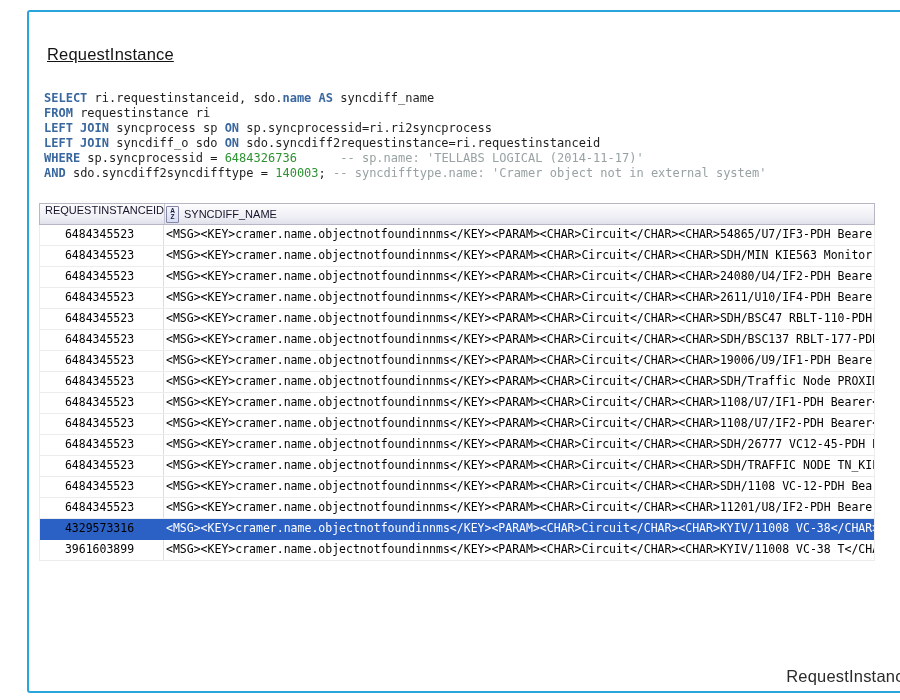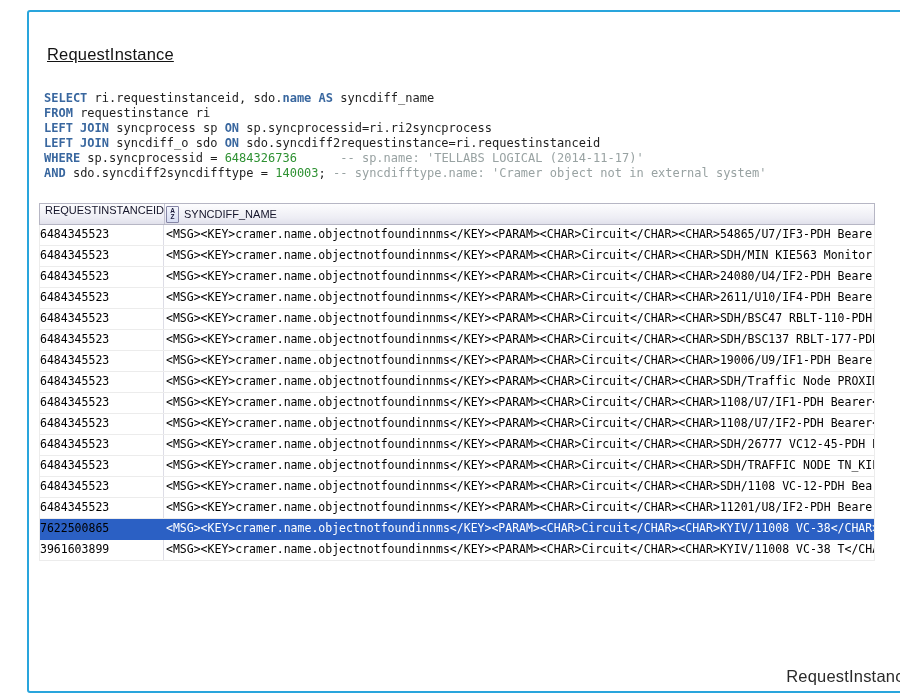--- a/index.html
+++ b/index.html
@@ -40,21 +40,21 @@
     background:linear-gradient(180deg,#f4f6fd,#d6dcf2);
     display:flex;flex-direction:column;align-items:center;justify-content:center;
     font-size:6.5px;line-height:6px;font-weight:bold;color:#1a1a3a;flex:none;
   }
   .gbody{border-left:1px solid #ececec;border-right:1px solid #ececec;}
   .trow{
     display:flex;height:20px;line-height:19px;border-bottom:1px solid #ececec;
     font-family:"DejaVu Sans Mono",monospace;font-size:11.5px;color:#000;
     cursor:default;
   }
-  .trow .cell-id{width:119px;text-align:left;padding-right:4px;overflow:hidden;}
+  .trow .cell-id{width:119px;text-align:center;padding-right:4px;overflow:hidden;}
   .trow .cell-msg{
     flex:1;white-space:pre;overflow:hidden;border-left:1px solid #dddde6;padding-left:2px;
   }
   .trow.selected{background:var(--selection,#2b60c4);border-bottom-color:var(--selection,#2b60c4);}
   .trow.selected .cell-msg{color:#ffffff;border-left-color:var(--selection,#2b60c4);}
   .footer{
     position:absolute;right:13px;bottom:5px;font-size:16.5px;color:#2b2b2b;letter-spacing:.2px;
   }
 </style>
 </head>
@@ -129,21 +129,21 @@
         </div>
         <div class="trow">
           <div class="cell-id">6484345523</div>
           <div class="cell-msg">&lt;MSG&gt;&lt;KEY&gt;cramer.name.objectnotfoundinnms&lt;/KEY&gt;&lt;PARAM&gt;&lt;CHAR&gt;Circuit&lt;/CHAR&gt;&lt;CHAR&gt;SDH/1108 VC-12-PDH Beare</div>
         </div>
         <div class="trow">
           <div class="cell-id">6484345523</div>
           <div class="cell-msg">&lt;MSG&gt;&lt;KEY&gt;cramer.name.objectnotfoundinnms&lt;/KEY&gt;&lt;PARAM&gt;&lt;CHAR&gt;Circuit&lt;/CHAR&gt;&lt;CHAR&gt;11201/U8/IF2-PDH Bearer&lt;</div>
         </div>
         <div class="trow selected">
-          <div class="cell-id">7622500865</div>
+          <div class="cell-id">4329573316</div>
           <div class="cell-msg">&lt;MSG&gt;&lt;KEY&gt;cramer.name.objectnotfoundinnms&lt;/KEY&gt;&lt;PARAM&gt;&lt;CHAR&gt;Circuit&lt;/CHAR&gt;&lt;CHAR&gt;KYIV/11008 VC-38&lt;/CHAR&gt;&lt;</div>
         </div>
         <div class="trow">
           <div class="cell-id">3961603899</div>
           <div class="cell-msg">&lt;MSG&gt;&lt;KEY&gt;cramer.name.objectnotfoundinnms&lt;/KEY&gt;&lt;PARAM&gt;&lt;CHAR&gt;Circuit&lt;/CHAR&gt;&lt;CHAR&gt;KYIV/11008 VC-38 T&lt;/CHAR</div>
         </div>
       </div>
   </div>
 
   <div class="footer">RequestInstance</div>

